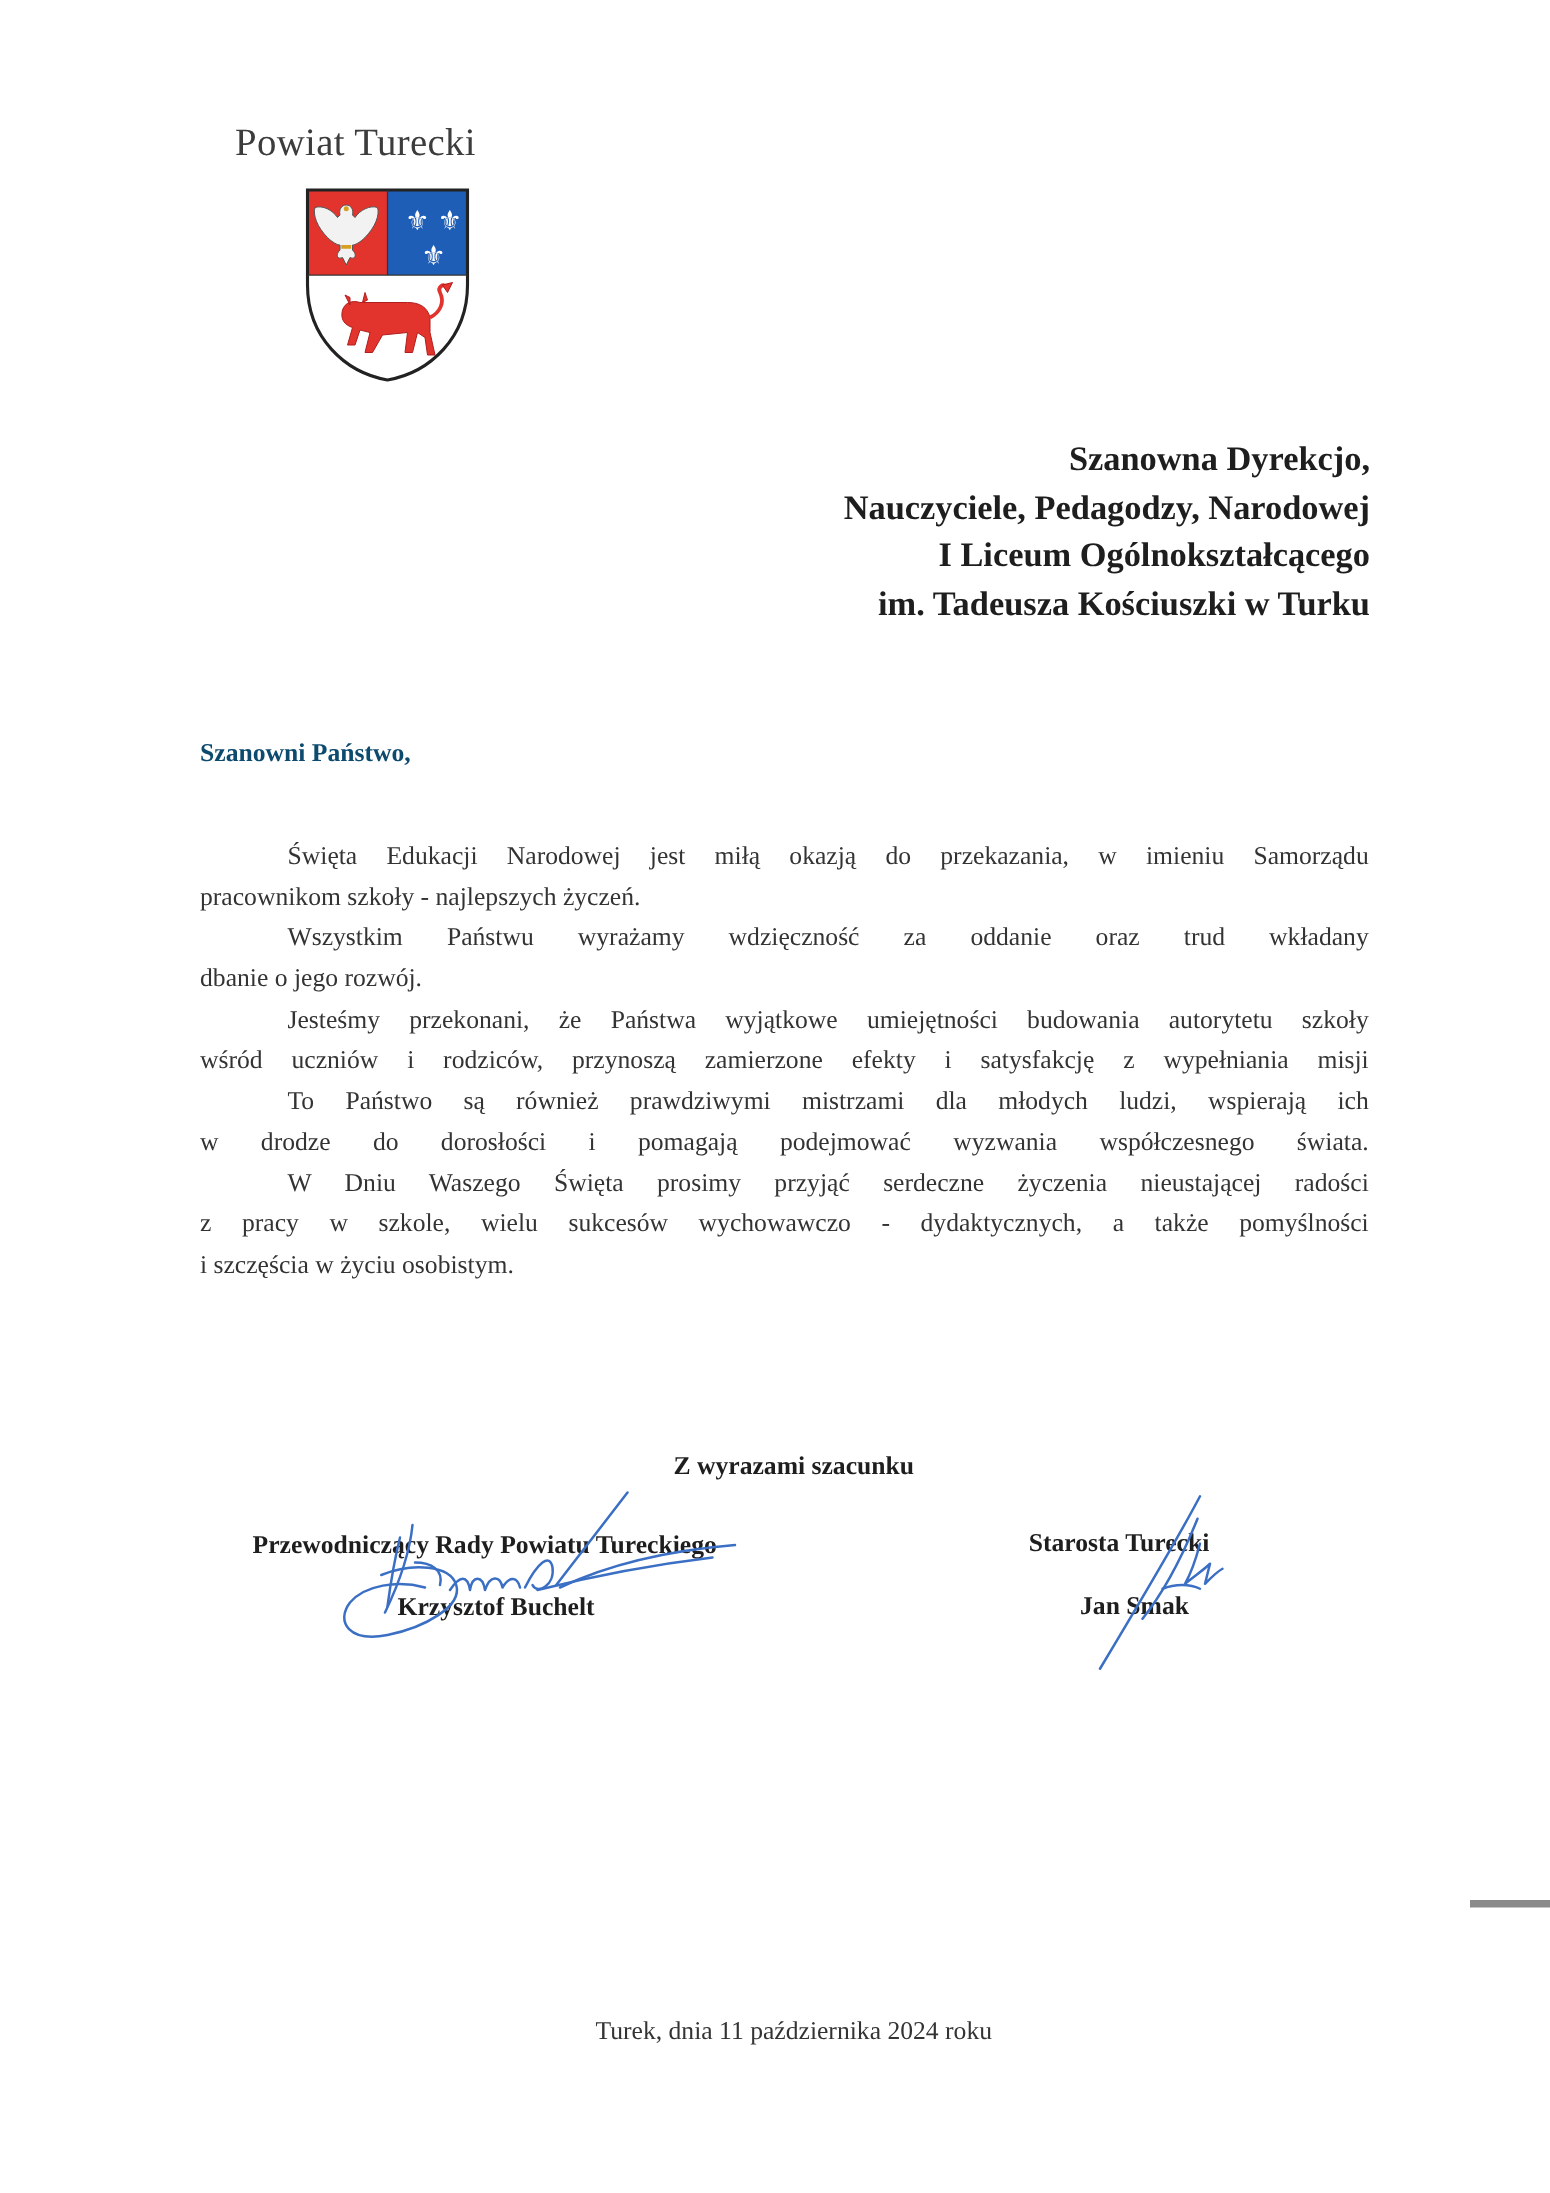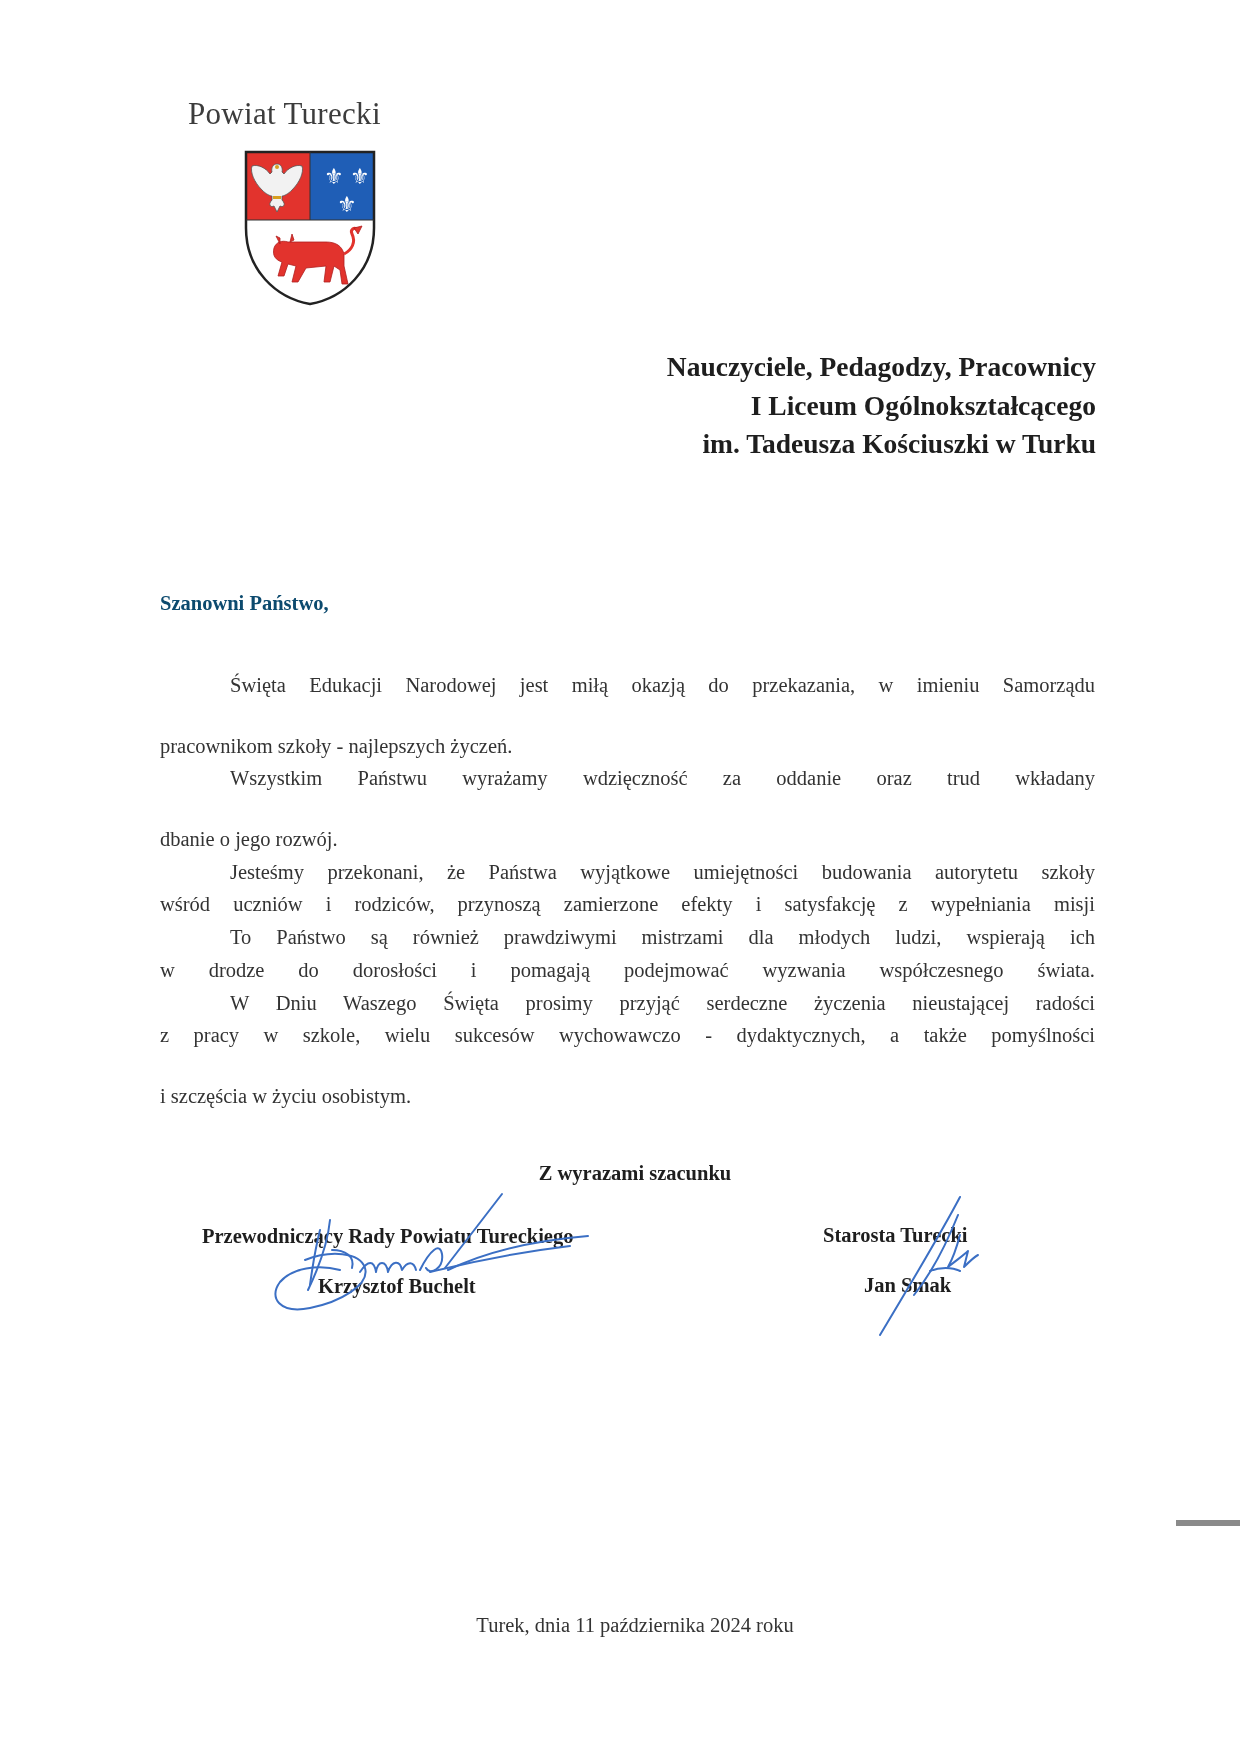--- a/index.html
+++ b/index.html
@@ -61,21 +61,21 @@
     }
     .line {
       height: 32.7px;
       line-height: 32.7px;
       text-align: justify;
       text-align-last: justify;
       white-space: nowrap;
       overflow: visible;
     }
     .line.indent { padding-left: 70px; }
-    .line.last { text-align-last: left; margin-top: 28px; }
+    .line.last { text-align-last: left; }
 
     .closing {
       left: 0;
       width: 1270px;
       top: 1162px;
       text-align: center;
       font-weight: bold;
       font-size: 20.5px;
       color: #1e1e1e;
     }
@@ -150,21 +150,22 @@
         <path d="M110 78 L118 76 L114 84 Z"></path>
       </g>
     </g>
     <path d="M2 2 H130 V78 C130 120 100 148 66 154 C32 148 2 120 2 78 Z" fill="none" stroke="#222" stroke-width="2.5"></path>
     <line x1="2" y1="70" x2="130" y2="70" stroke="#333" stroke-width="1"></line>
     <line x1="66" y1="2" x2="66" y2="70" stroke="#333" stroke-width="1"></line>
   </svg>
 </div>
 
 <div class="abs recipient">
-  <div>Nauczyciele, Pedagodzy, Pracownicy</div>
+  <div>Szanowna  Dyrekcjo,</div>
+  <div>Nauczyciele, Pedagodzy, Narodowej</div>
   <div>I Liceum Ogólnokształcącego</div>
   <div>im. Tadeusza Kościuszki w Turku</div>
 </div>
 
 <div class="abs salutation">Szanowni Państwo,</div>
 
 <div class="abs body-text">
   <div class="line indent">Święta Edukacji Narodowej jest miłą okazją do przekazania, w imieniu Samorządu</div>
   <div class="line last">pracownikom szkoły - najlepszych życzeń.</div>
   <div class="line indent">Wszystkim Państwu wyrażamy wdzięczność za oddanie oraz trud wkładany</div>

